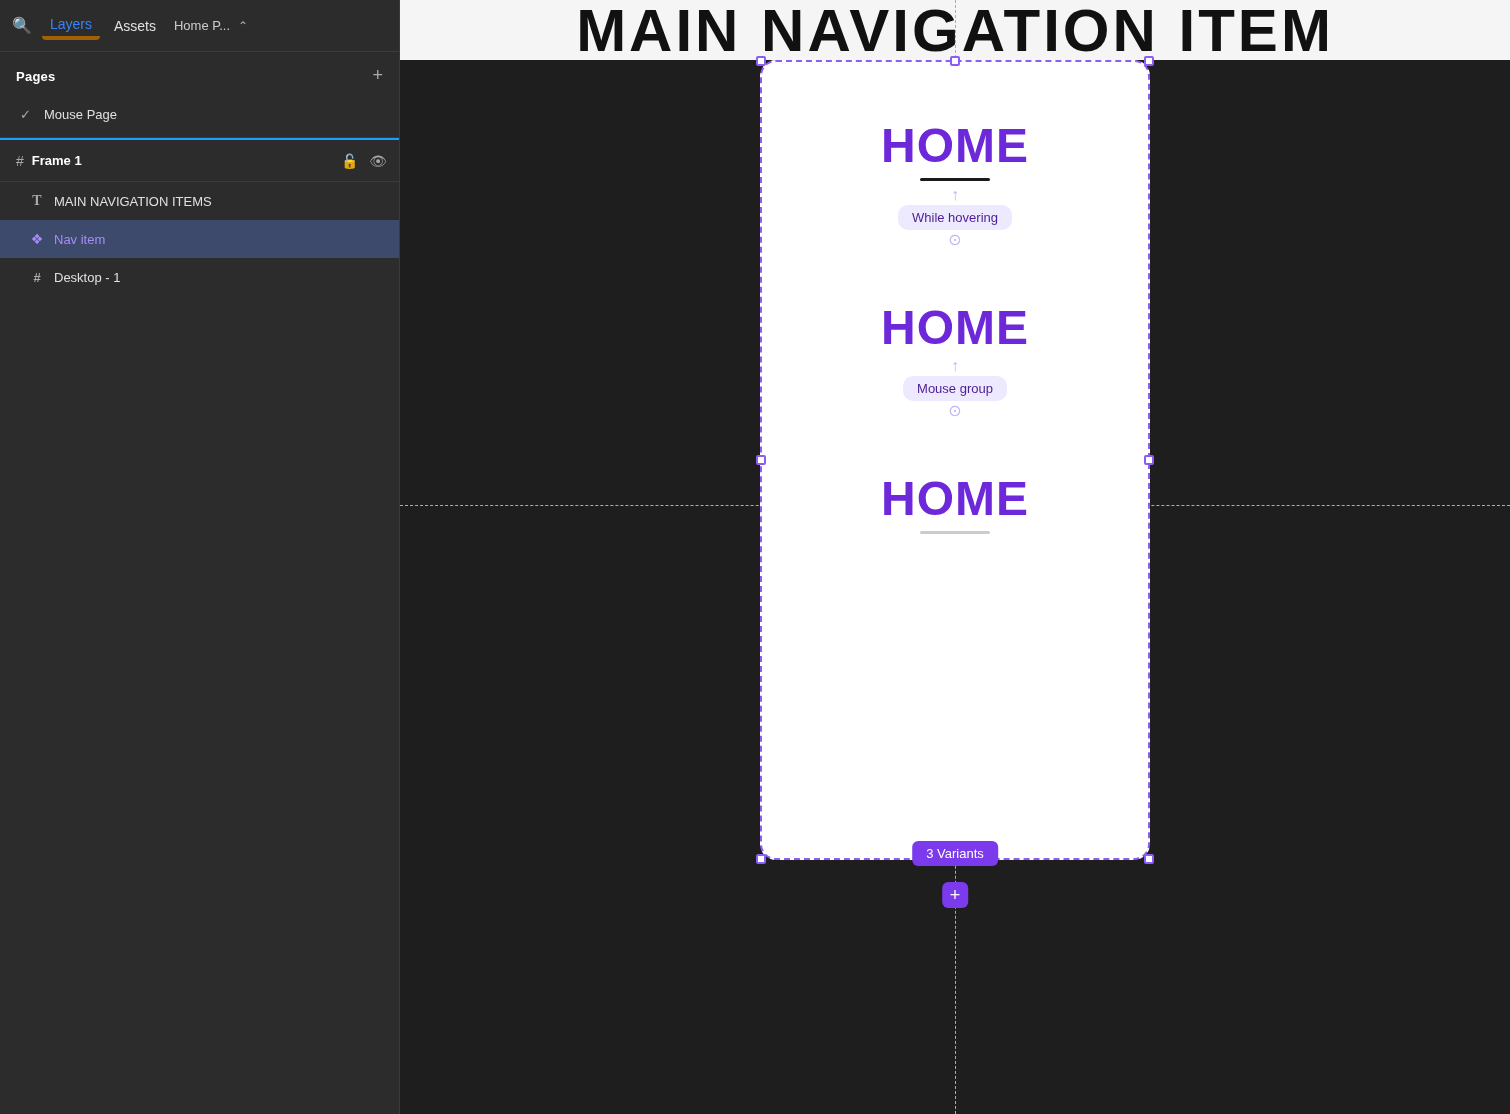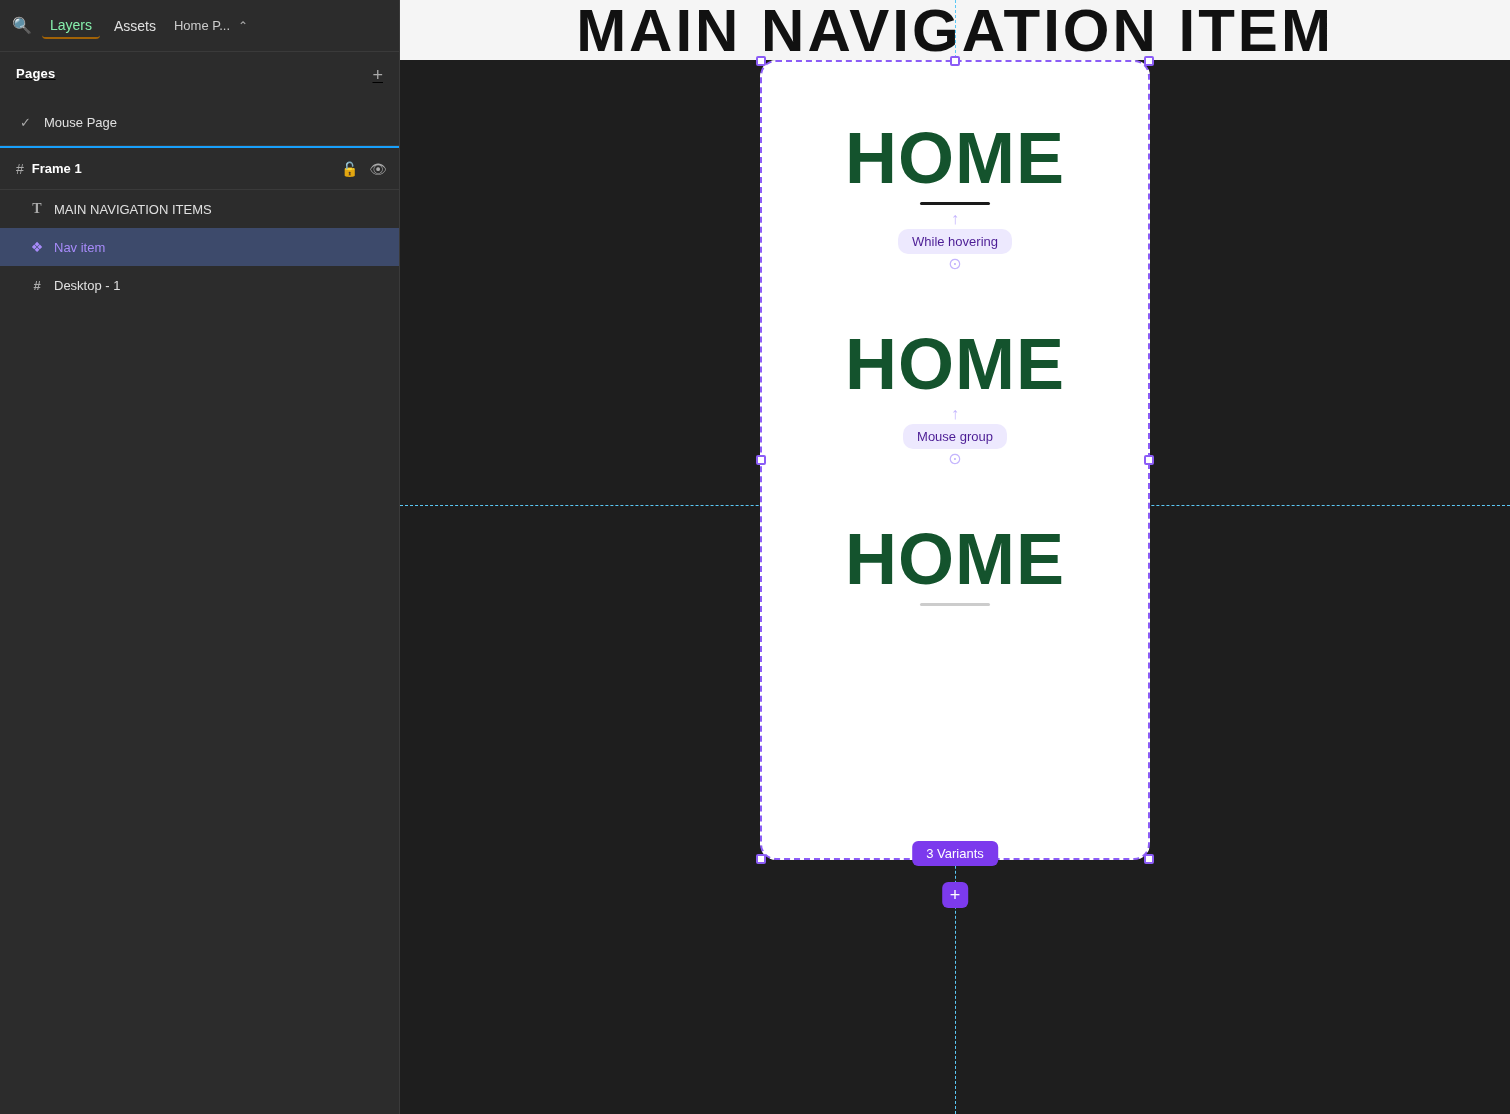--- a/index.html
+++ b/index.html
@@ -40,45 +40,44 @@
     }
     .tab-item {
       font-size: 14px;
       font-weight: 500;
       color: #e0e0e0;
       padding: 4px 8px;
       border-radius: 4px;
       cursor: pointer;
     }
     .tab-item.active {
-      color: #86efac;
-      border-bottom: 2px solid #a16207;
+      color: #3b82f6;
+      border-bottom: 4px solid #a16207;
     }
     .tab-breadcrumb {
       font-size: 13px;
       color: #ccc;
       margin-left: 4px;
     }
     .tab-chevron {
       color: #aaa;
       font-size: 12px;
       margin-left: 2px;
     }
 
     
     .pages-section {
       padding: 14px 16px 10px 16px;
       border-bottom: 1px solid #3a3a3a;
     }
     .pages-header {
       display: flex;
-      align-items: flex-start;
+      align-items: flex-end;
       justify-content: space-between;
-      margin-bottom: 26px;
-      text-decoration: underline;
+      margin-bottom: 18px;
     }
     .pages-title {
       font-size: 13px;
       font-weight: 600;
       color: #ffffff;
       letter-spacing: 0.02em;
     }
     .pages-add-btn {
       color: #aaa;
       font-size: 18px;
@@ -244,23 +243,23 @@
       flex-direction: column;
       align-items: center;
       padding: 30px 0 20px 0;
       position: relative;
     }
     .nav-variant + .nav-variant {
       border-top: none;
     }
 
     .home-text {
-      font-size: 72px;
+      font-size: 48px;
       font-weight: 900;
-      color: #14532d;
+      color: #6d28d9;
       line-height: 1;
       letter-spacing: 1px;
     }
     .underline-dark {
       width: 70px;
       height: 3px;
       background: #1a1a1a;
       margin-top: 8px;
       border-radius: 2px;
     }

